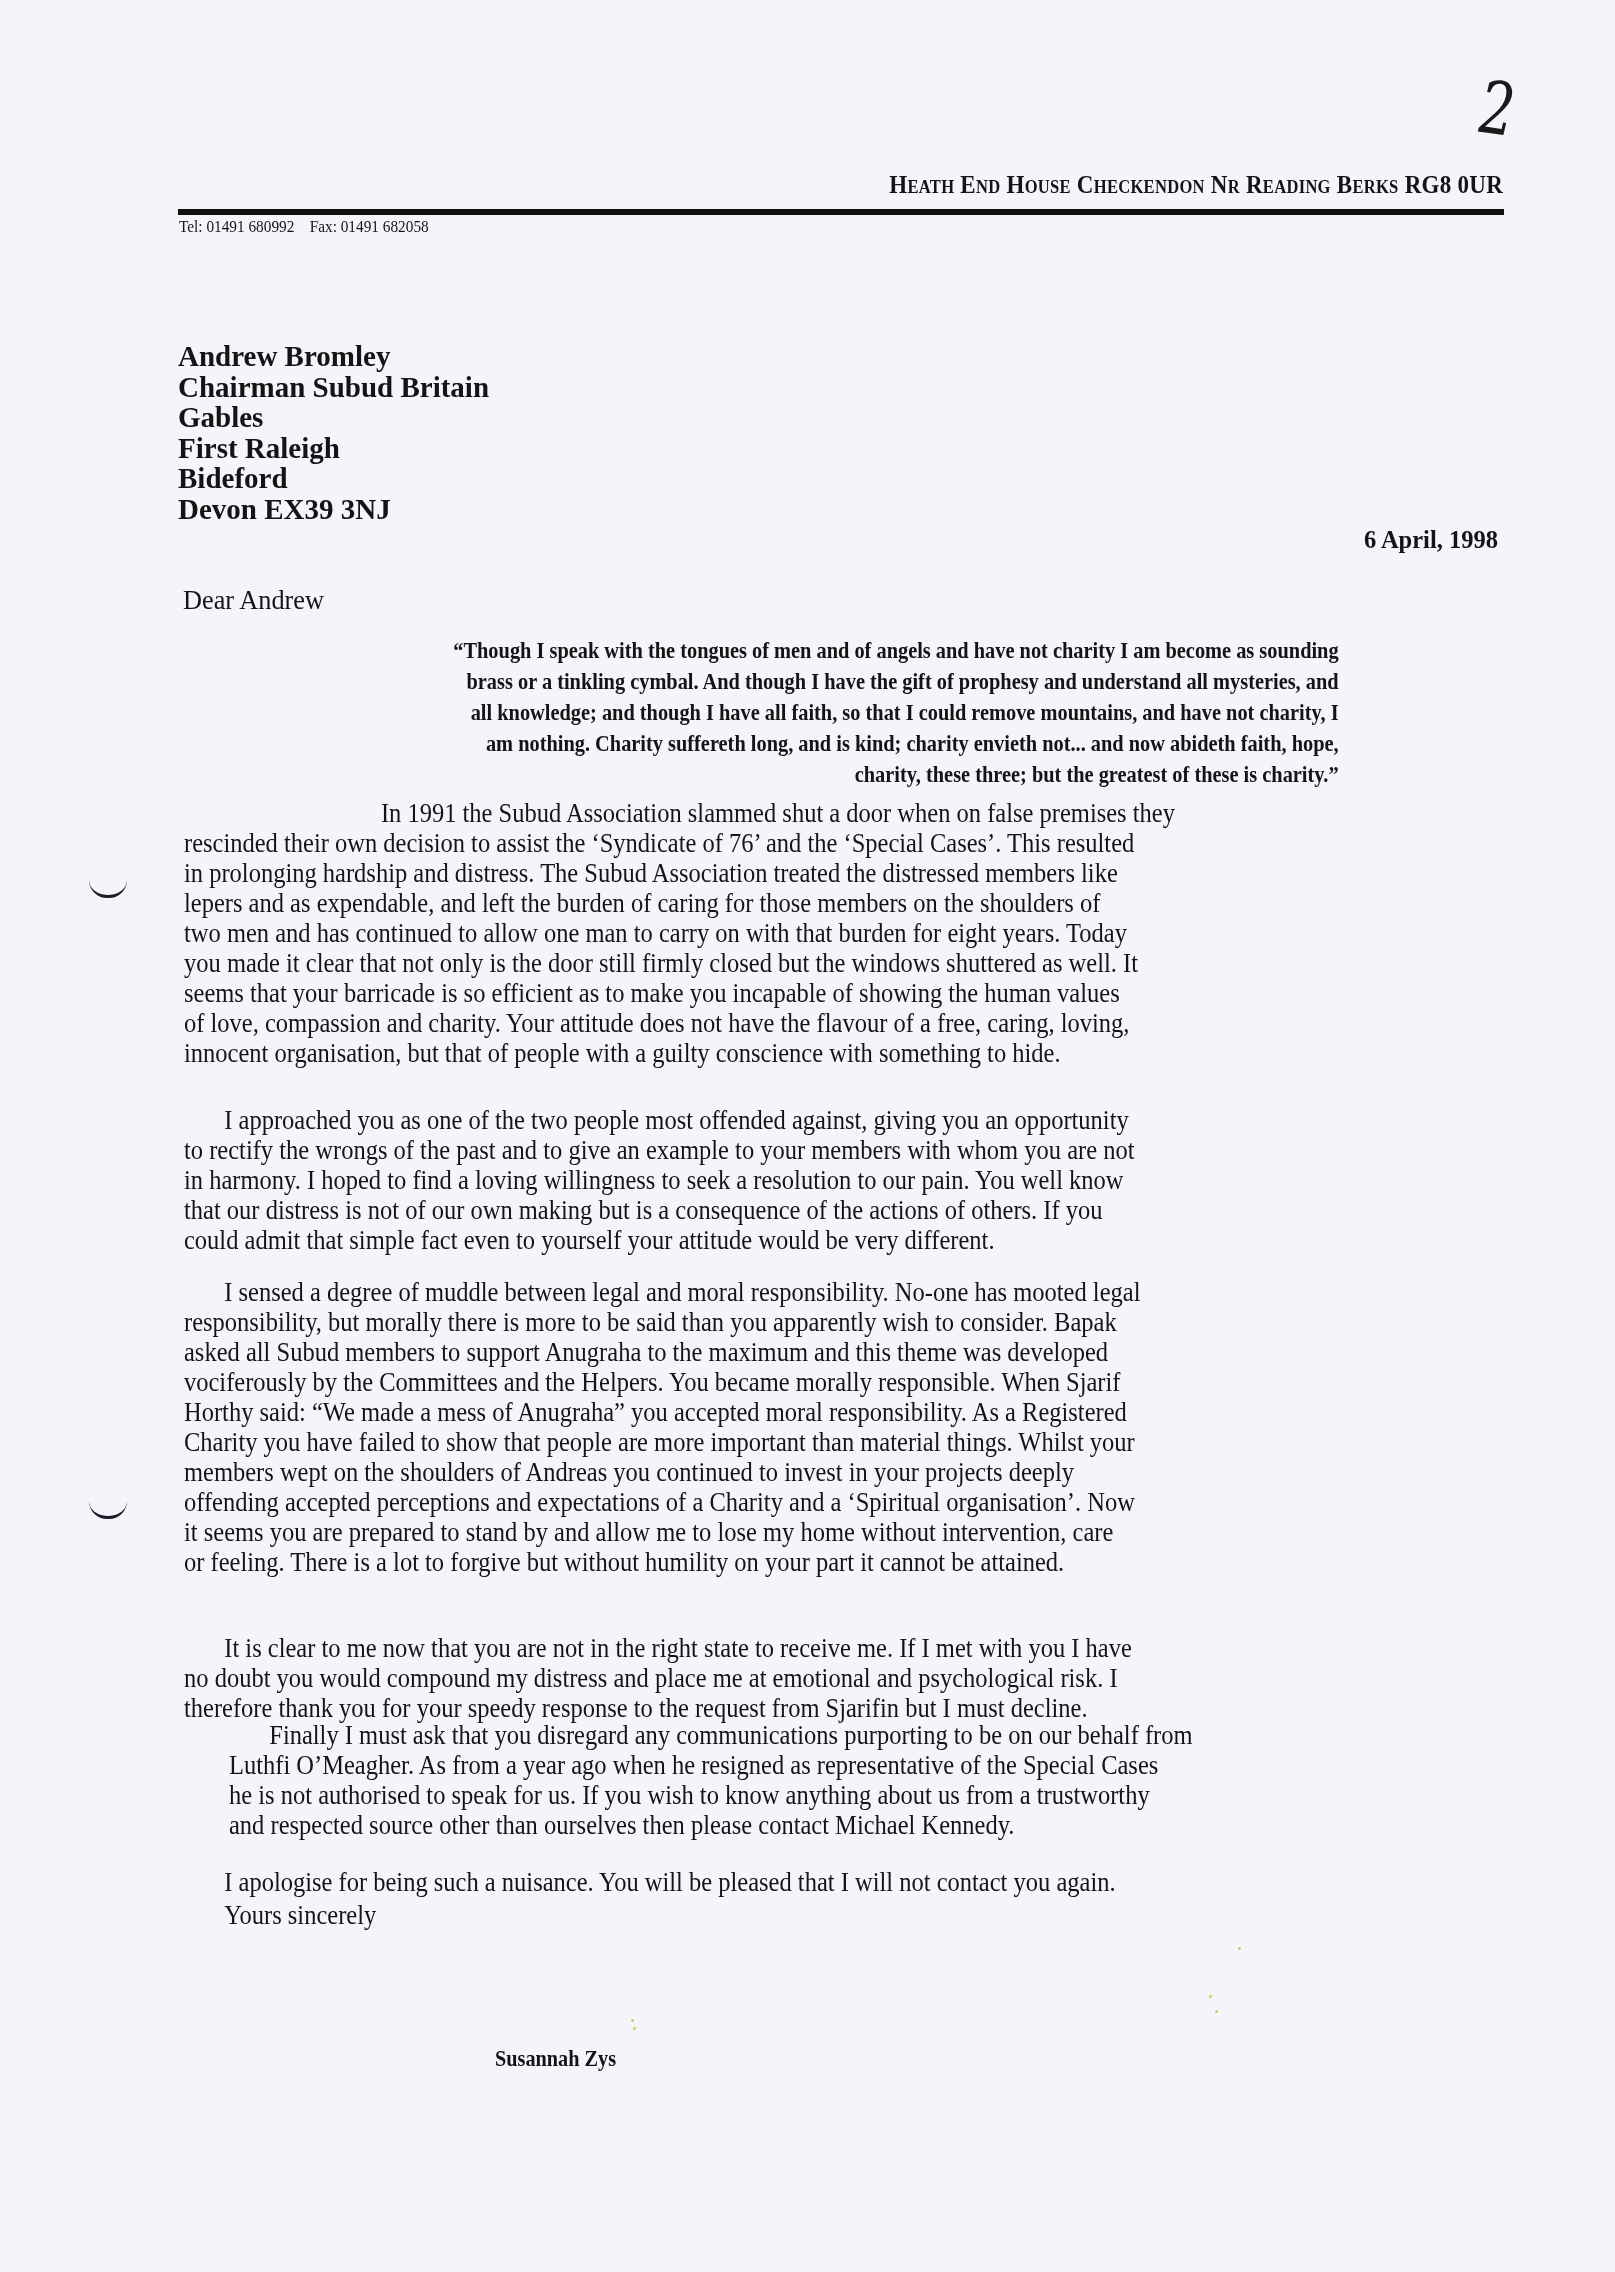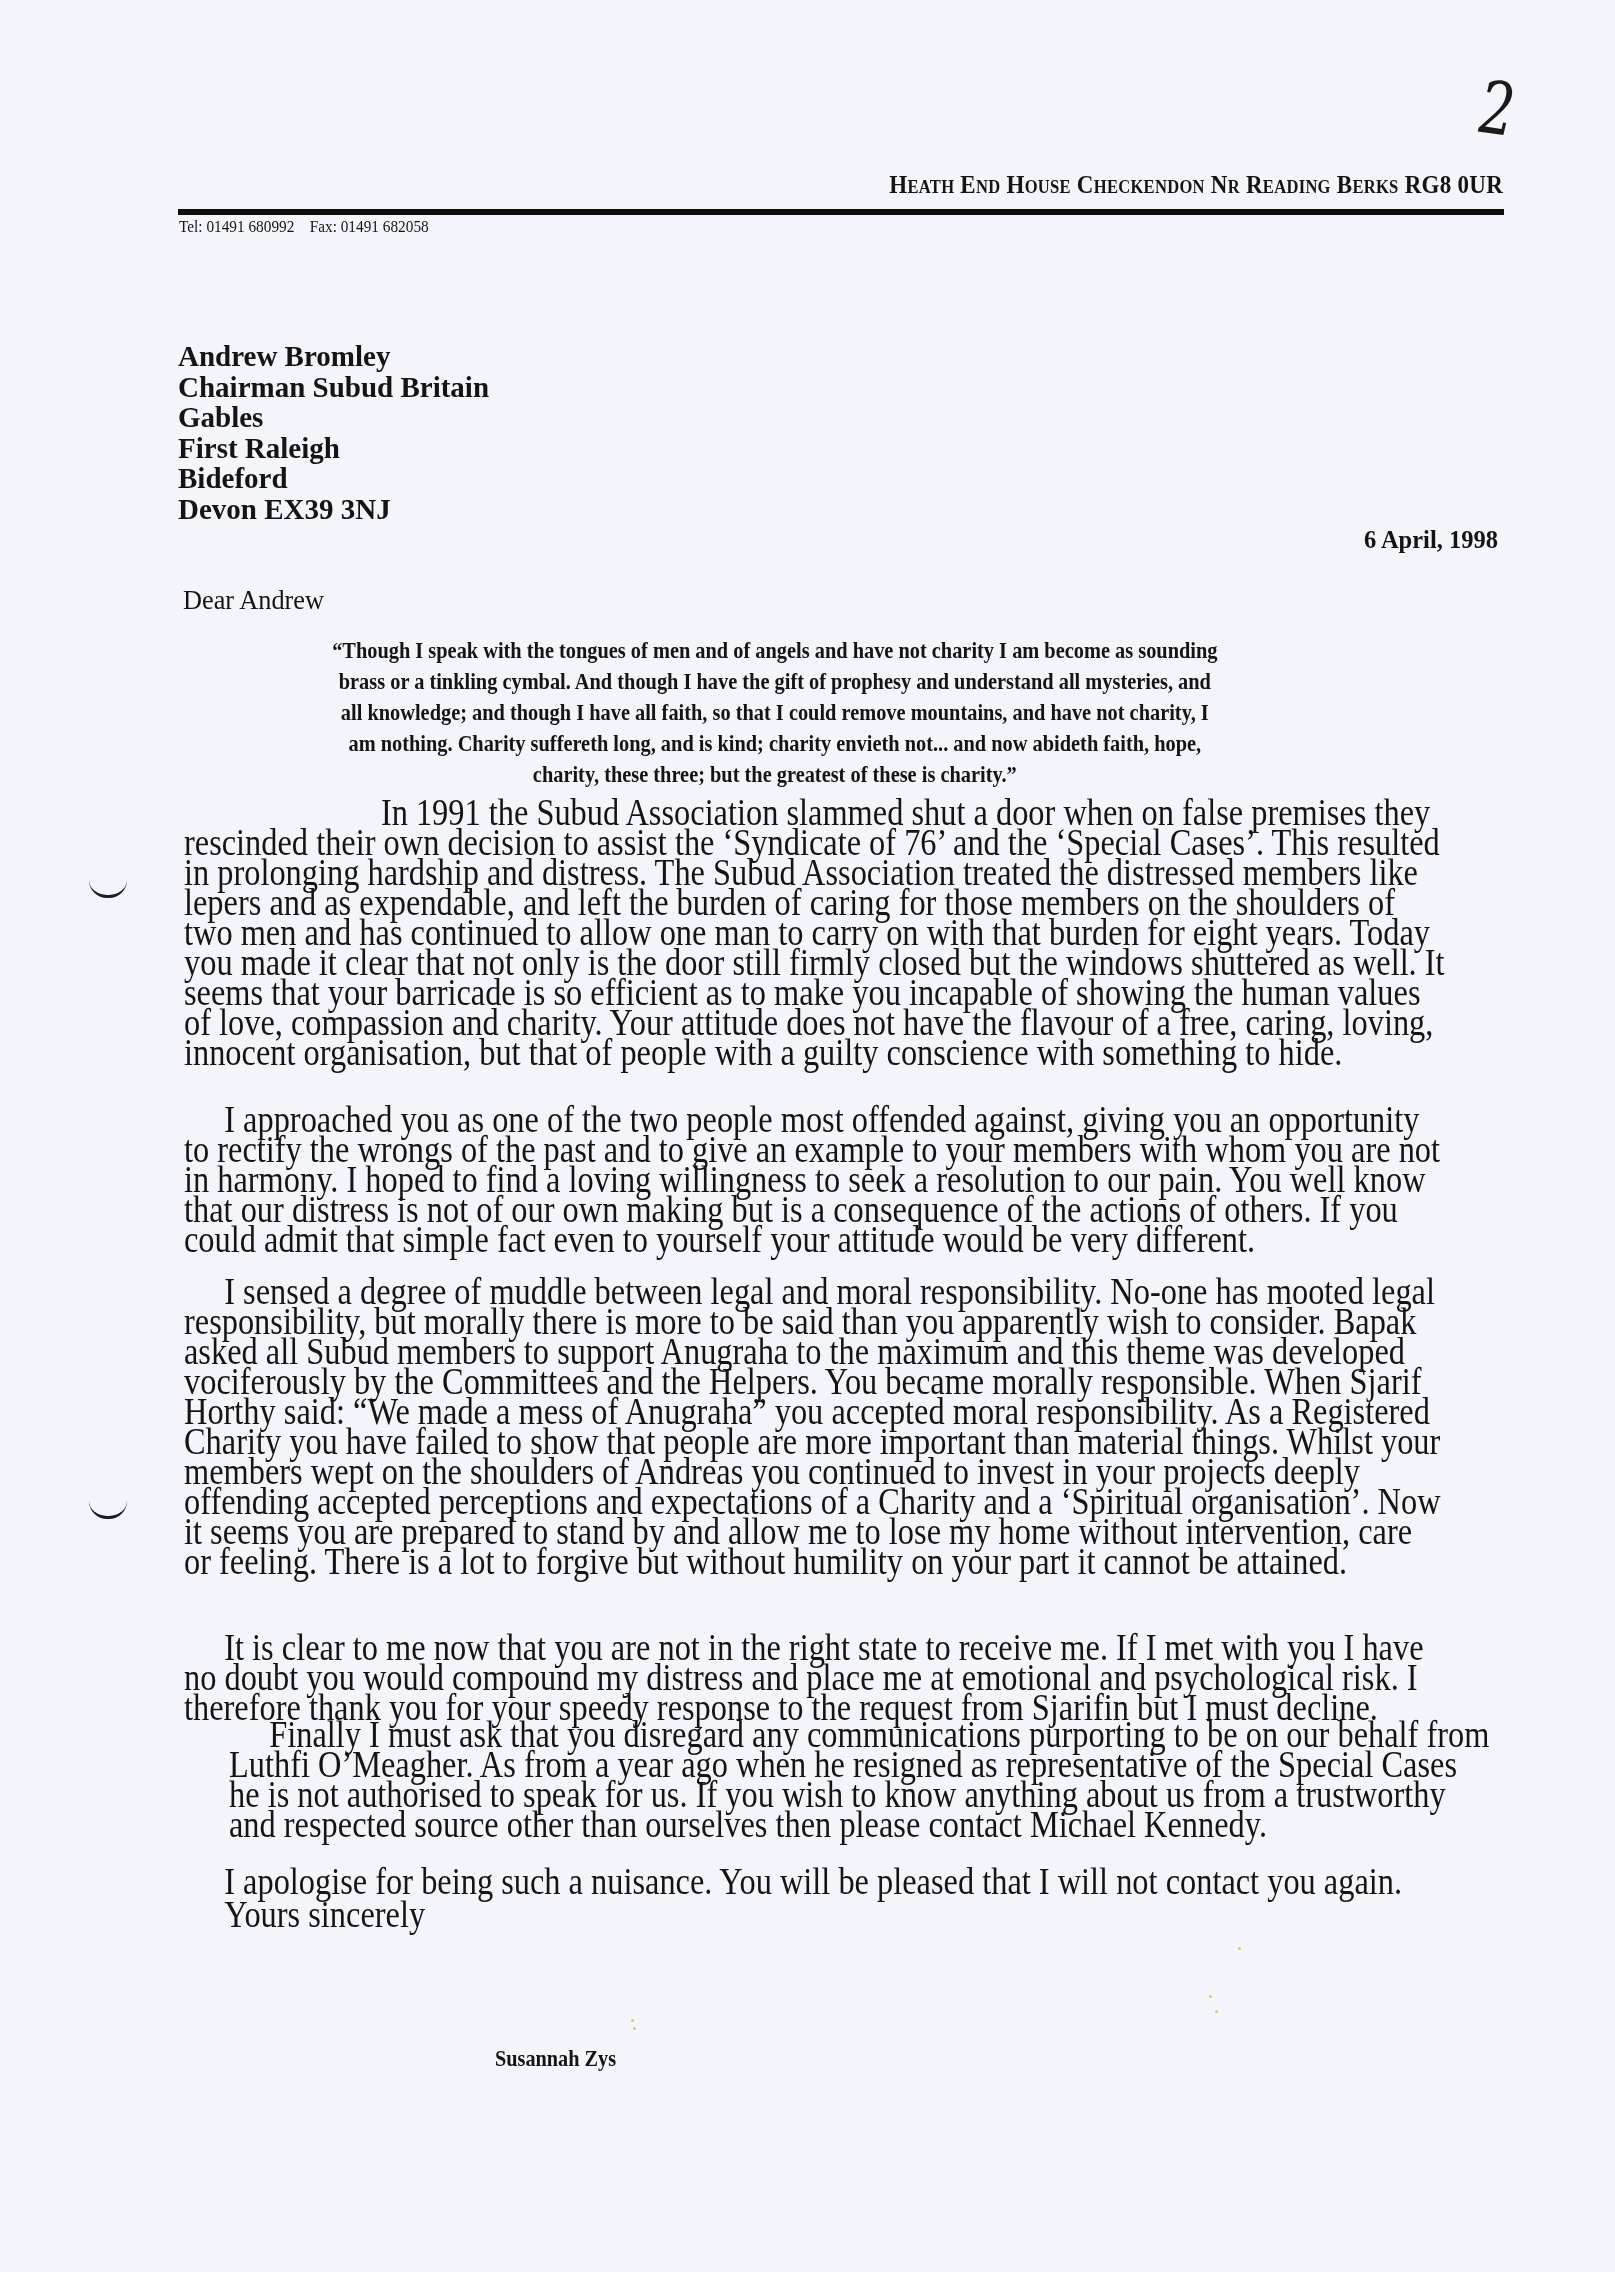--- a/index.html
+++ b/index.html
@@ -24,24 +24,24 @@
     left: 179px; top: 217px; font-size: 17px; white-space: nowrap;
     transform: scaleX(0.9); transform-origin: left center;
   }
   .contact span + span { margin-left: 17px; }
   .address { left: 178px; top: 341px; font-size: 29px; font-weight: bold; line-height: 30.5px; }
   .address div { white-space: nowrap; }
   .date { right: 118px; top: 490px; font-size: 24.5px; font-weight: bold; white-space: nowrap; margin-top: 36px; }
   .salutation { left: 183px; top: 584px; font-size: 28px; white-space: nowrap; transform: scaleX(0.94); transform-origin: left; }
   .quote {
     left: 211px; top: 635px; width: 1246px; font-size: 22.5px; font-weight: bold;
-    line-height: 31px; text-align: center;
+    line-height: 31px; text-align: right;
   }
   .quote div { white-space: nowrap; transform: scaleX(0.905); transform-origin: left center; }
-  .body-text { left: 184px; width: 1319px; font-size: 37px; line-height: 30px; }
+  .body-text { left: 184px; width: 1319px; font-size: 28px; line-height: 30px; }
   .body-text div { white-space: nowrap; transform: scaleX(0.875); transform-origin: left center; }
   .p1 { top: 798px; }
   .p1 .l0 { padding-left: 225px; }
   .p2 { top: 1105px; }
   .p3 { top: 1277px; }
   .p4 { top: 1609px; margin-top: 24px; }
   .p5 { top: 1720px; margin-left: 45px; }
   .p6 { top: 1867px; }
   .p7 { top: 1900px; }
   .p2 .l0, .p3 .l0, .p4 .l0, .p5 .l0, .p6 .l0, .p7 .l0 { padding-left: 46px; }

